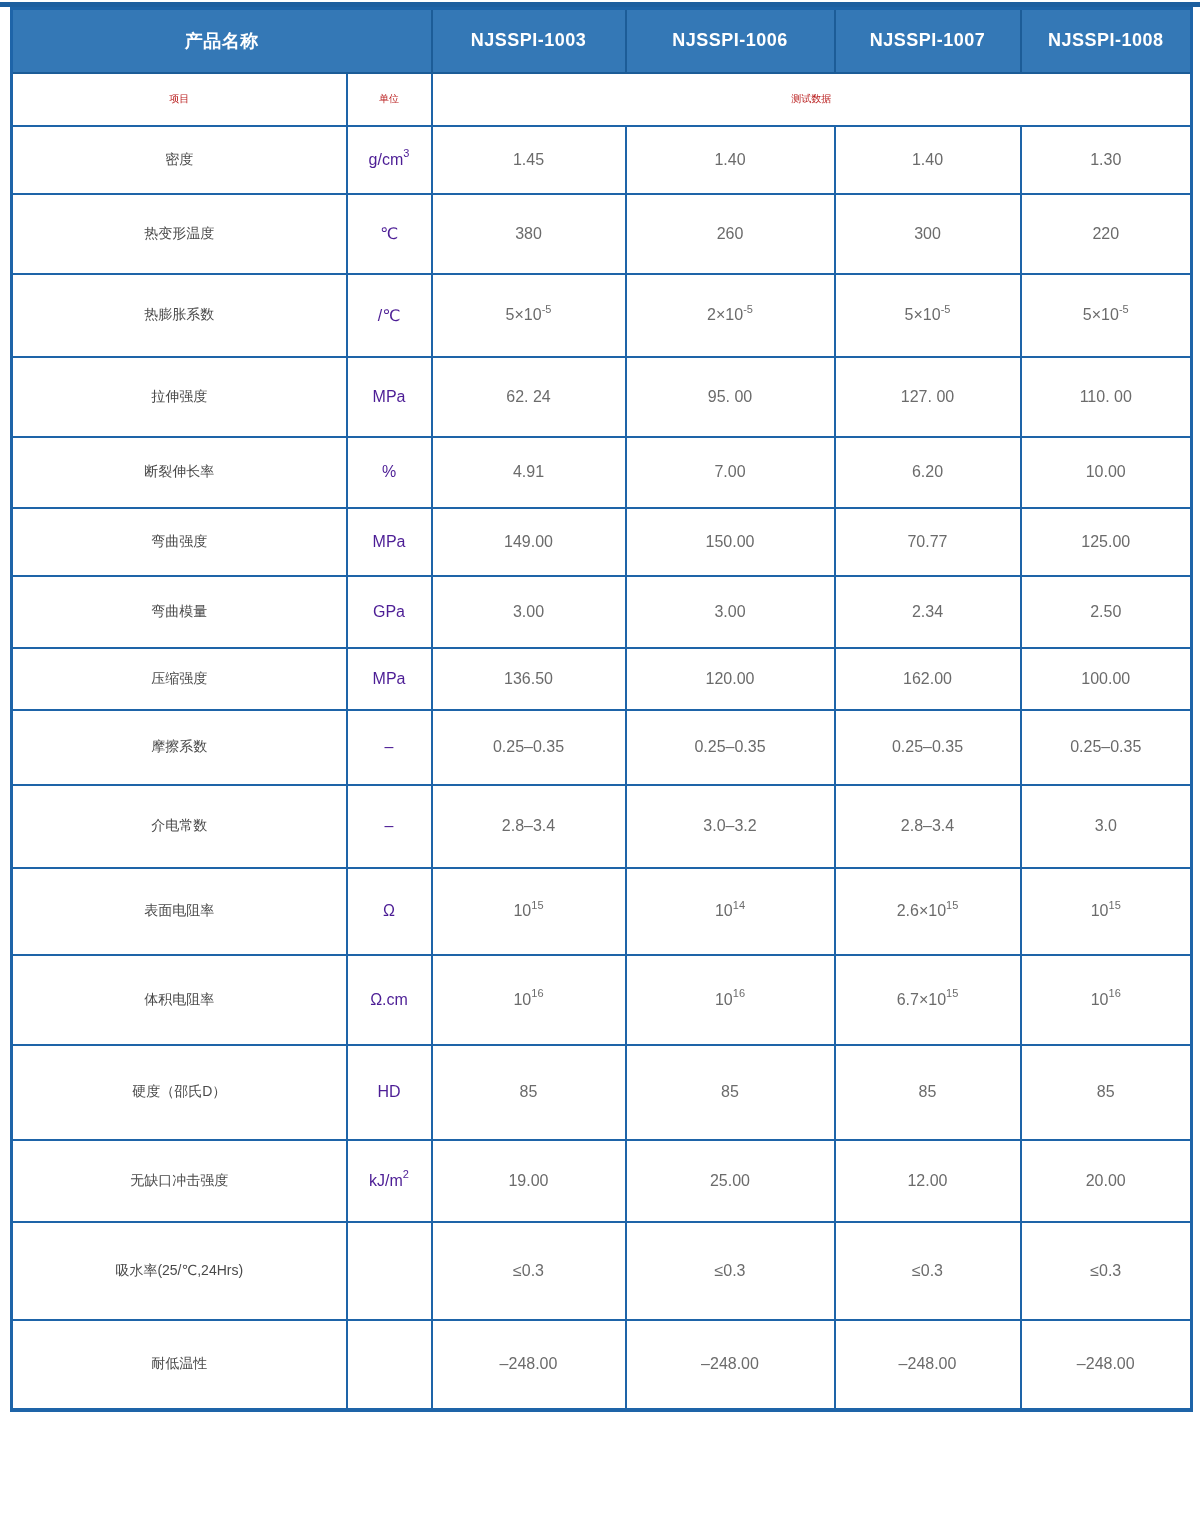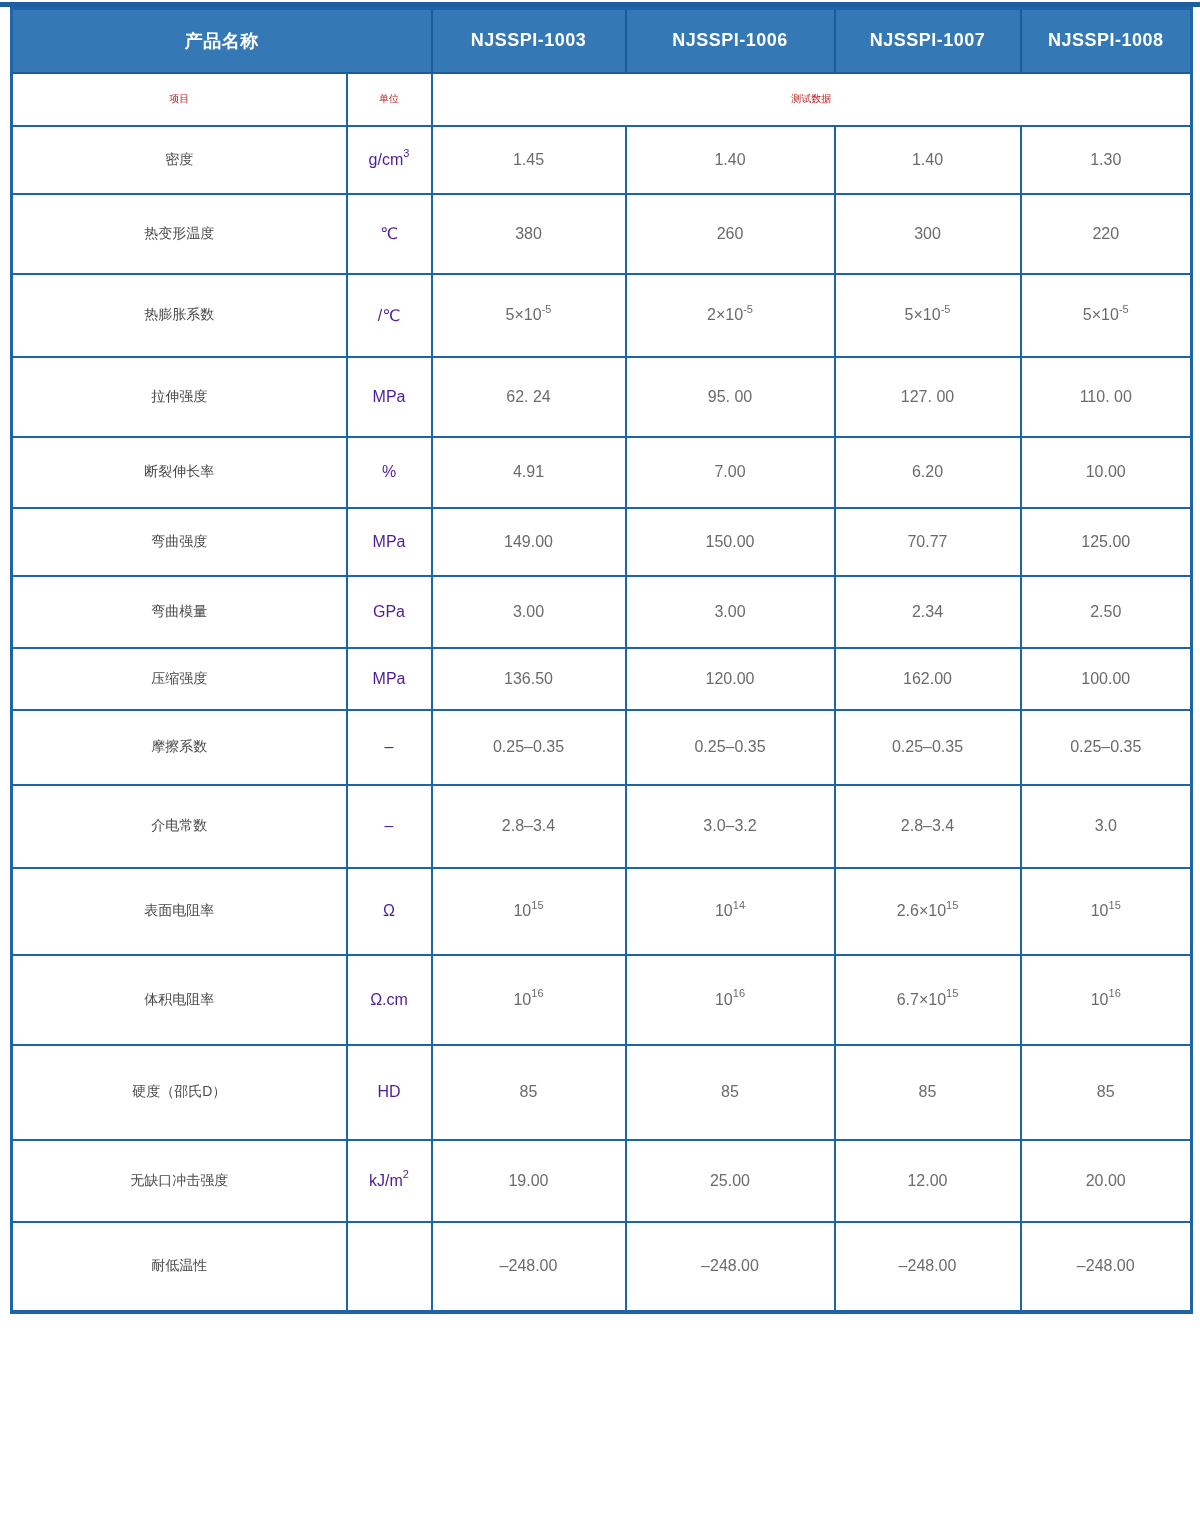--- a/index.html
+++ b/index.html
@@ -226,20 +226,28 @@
 
     <tr style="height:82px">
       <td class="lbl">无缺口冲击强度</td>
       <td class="unit">kJ/m<sup>2</sup></td>
       <td class="val">19.00</td>
       <td class="val">25.00</td>
       <td class="val">12.00</td>
       <td class="val">20.00</td>
     </tr>
 
+    <tr style="height:98px">
+      <td class="lbl">吸水率(25/℃,24Hrs)</td>
+      <td class="unit"></td>
+      <td class="val">≤0.3</td>
+      <td class="val">≤0.3</td>
+      <td class="val">≤0.3</td>
+      <td class="val">≤0.3</td>
+    </tr>
 
     <tr style="height:90px">
       <td class="lbl">耐低温性</td>
       <td class="unit"></td>
       <td class="val">–248.00</td>
       <td class="val">–248.00</td>
       <td class="val">–248.00</td>
       <td class="val">–248.00</td>
     </tr>
   </tbody>

